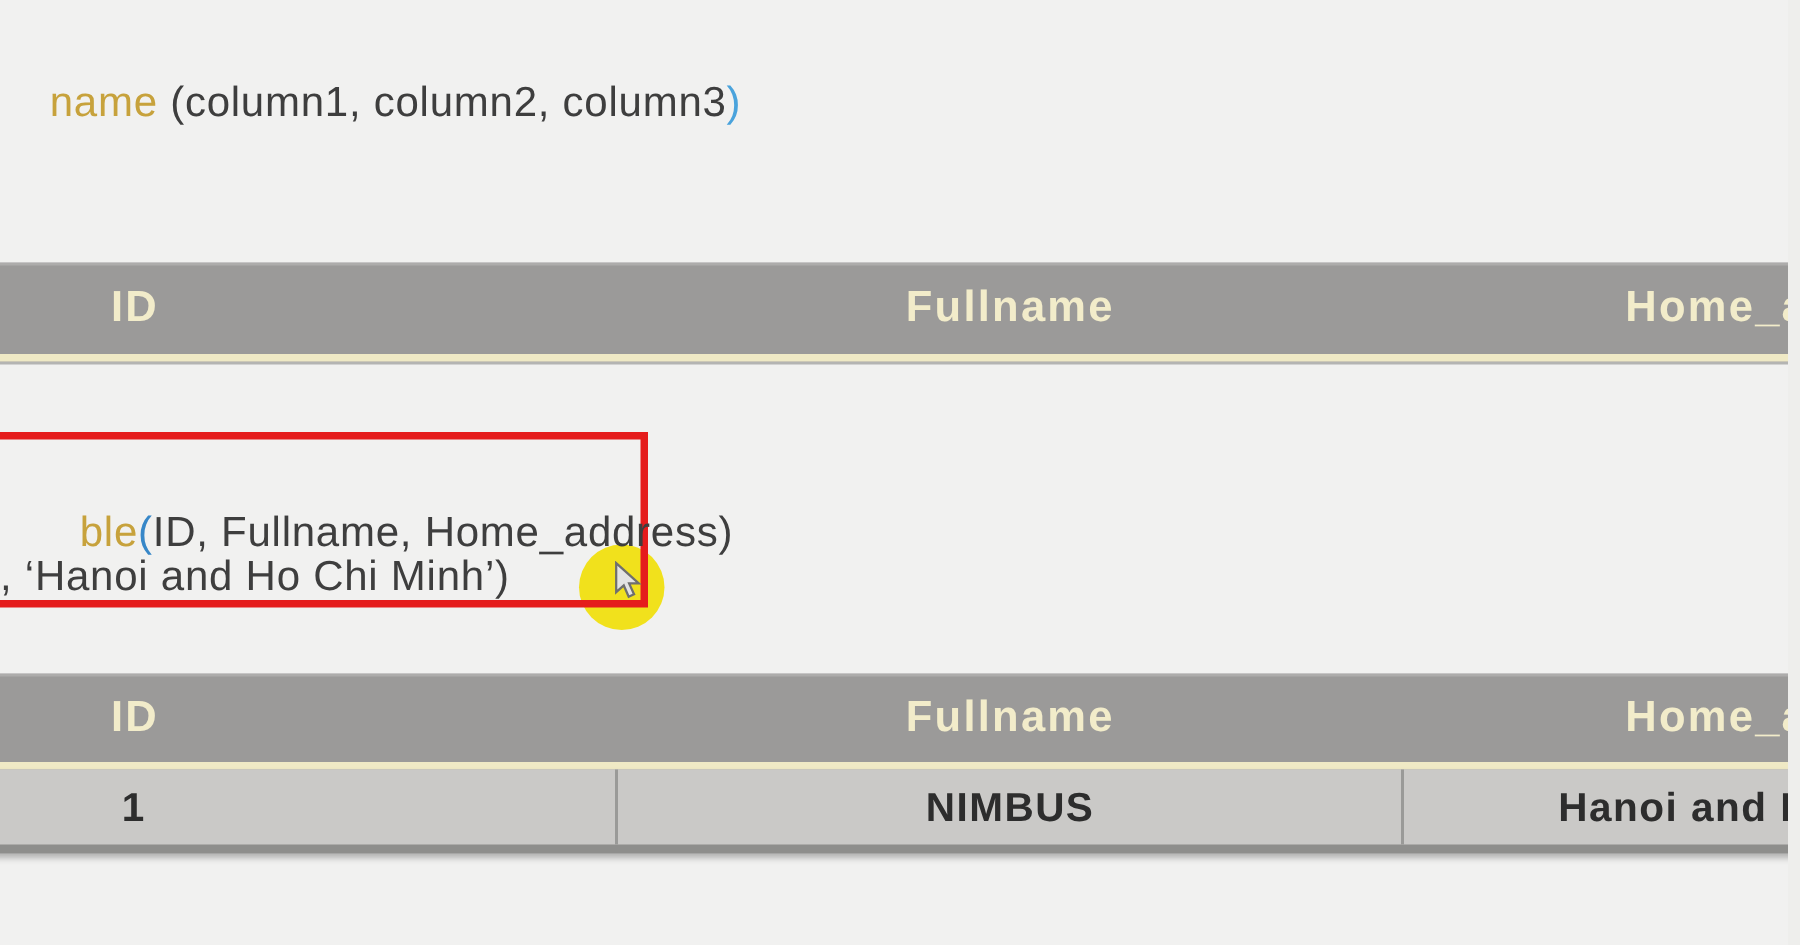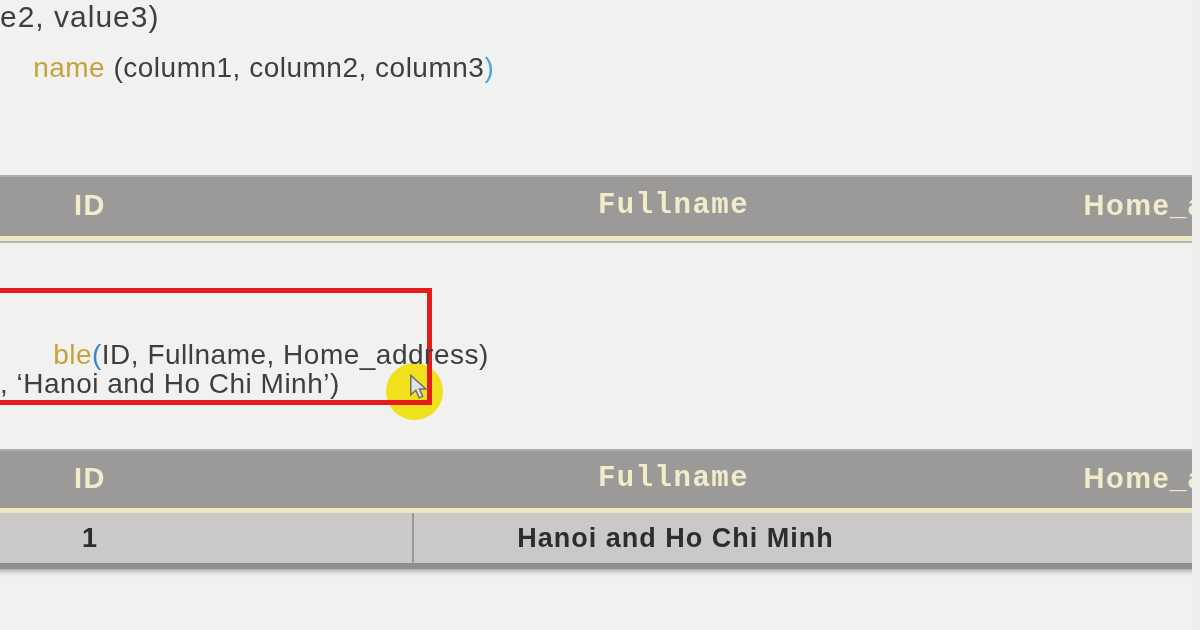--- a/index.html
+++ b/index.html
@@ -30,21 +30,21 @@
     display:flex; background:var(--header_bg);
     border-bottom:5px solid var(--header_border);
     box-shadow:0 2px 0 rgba(130,130,128,.55), inset 0 2px 0 rgba(255,255,255,.18);
   }
   .schema-table .thead{height:61px;}
   .result-table .thead{height:59px;}
   .th{
     display:flex; align-items:center; justify-content:center;
     color:var(--header_text); font-weight:bold; font-size:29px; letter-spacing:1.5px;
   }
-  .c1{width:644px;} .c2{width:523px;font-family:Liberation Mono, monospace;} .c3{width:523px;}
+  .c1{width:644px;} .c2{width:523px;} .c3{width:523px;}
   .trow{
     display:flex; height:50px; background:var(--row_bg);
     border-bottom:6px solid var(--row_bottom_border);
     box-shadow:0 3px 4px rgba(60,60,60,.35);
   }
   .td{
     display:flex; align-items:center; justify-content:center;
     color:var(--row_text); font-weight:bold; font-size:27px; letter-spacing:1px;
     white-space:nowrap; overflow:visible;
   }
@@ -69,21 +69,20 @@
   }
 </style>
 </head>
 <body>
 
 <div class="stage">
 
   <div class="code-line syntax-line1">
     <span class="tok-gold">name</span><span> (column1, column2, column3</span><span class="tok-blue-light">)</span>
   </div>
-  <div class="code-line syntax-line2">e2, value3)</div>
 
   <div class="ppt-table schema-table">
     <div class="thead">
       <div class="th c1">ID</div>
       <div class="th c2">Fullname</div>
       <div class="th c3">Home_address</div>
     </div>
   </div>
 
   <div class="cursor-highlight"></div>
@@ -99,19 +98,20 @@
   </svg>
 
   <div class="ppt-table result-table">
     <div class="thead">
       <div class="th c1">ID</div>
       <div class="th c2">Fullname</div>
       <div class="th c3">Home_address</div>
     </div>
     <div class="trow">
       <div class="td c1">1</div>
+      <div class="td c2">NIMBUS</div>
       <div class="td c3">Hanoi and Ho Chi Minh</div>
     </div>
   </div>
 
   <div class="right-strip"></div>
 
 </div>
 
 </body></html>

